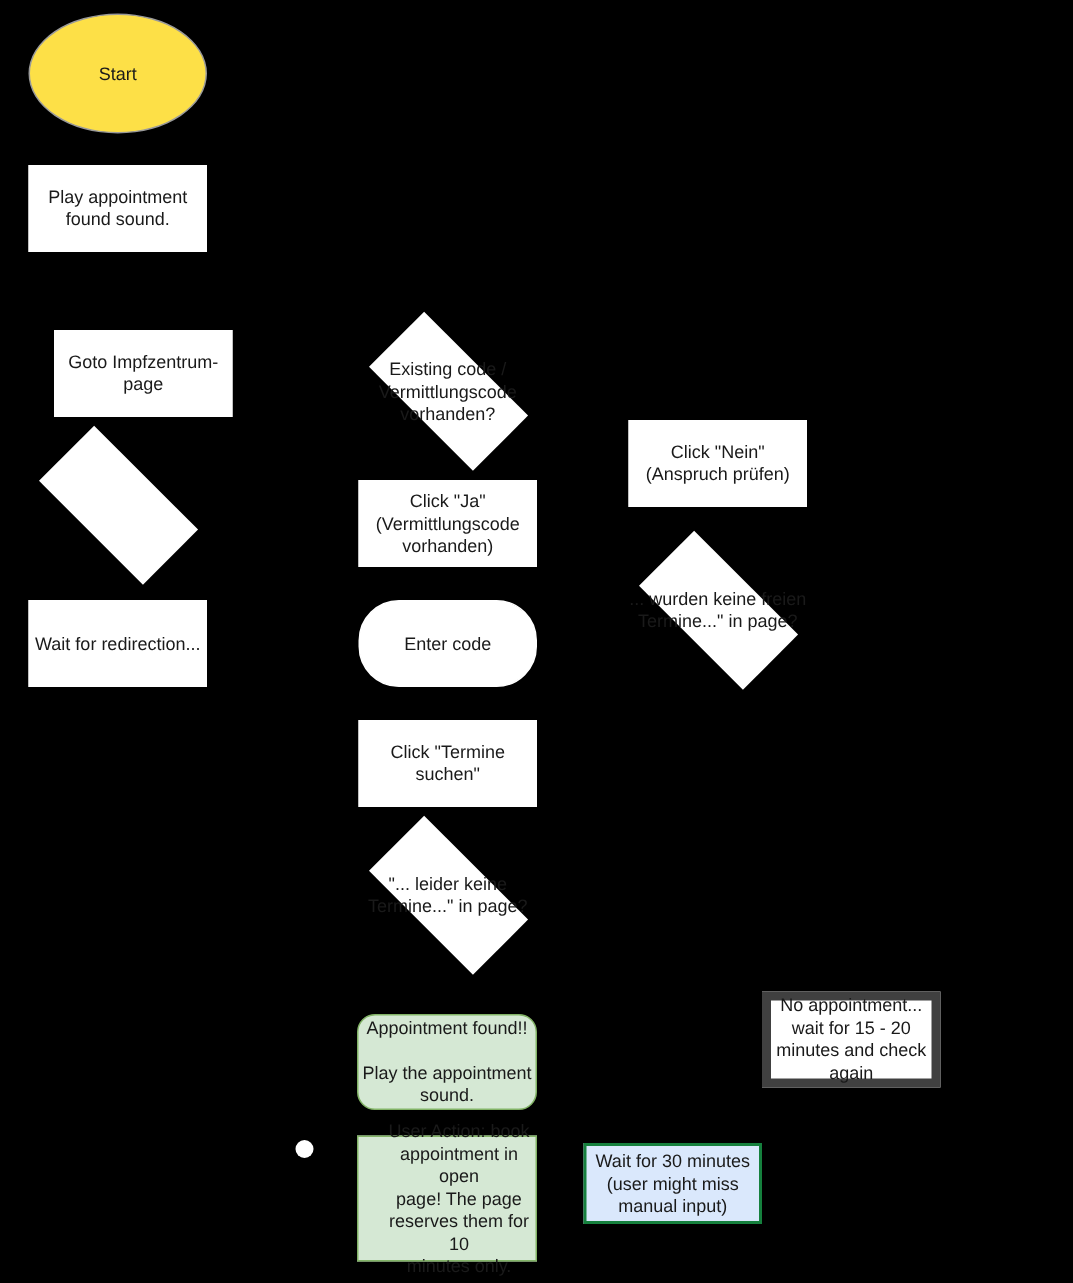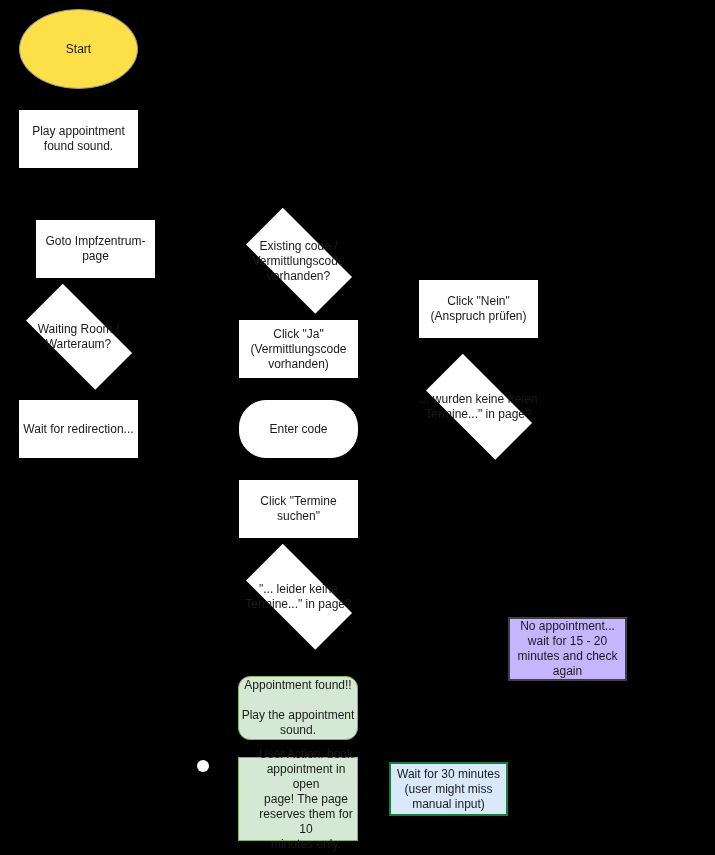--- a/index.html
+++ b/index.html
@@ -63,22 +63,23 @@
     z-index: 2;
     width: 128%;
     color: #1a1a1a;
   }
   
   .green {
     background: #d5e8d4;
     border: 1px solid #82b366;
   }
   .red {
-    background: #c4b5fd;
-    border: 2px solid #404040;
+    background: #ffffff;
+    border: 6px solid #404040;
+    margin-top: 44px;
   }
   .blue {
     background: #dae8fc;
     border: 2px solid #15803d;
   }
   .dot {
     position: absolute;
     width: 12px;
     height: 12px;
     border-radius: 50%;
@@ -99,22 +100,20 @@
 found sound.</span>
   </div>
 
   <div class="node box" style="left:19px; top:220px; width:119px; height:58px;margin-left:17px;">
     <span class="txt">Goto Impfzentrum-
 page</span>
   </div>
 
   <div class="node diamond" style="left:9px; top:300px; width:139px; height:74px;">
     <div class="shape"></div>
-    <span class="txt">Waiting Room /
-Warteraum?</span>
   </div>
 
   <div class="node box" style="left:19px; top:400px; width:119px; height:58px;">
     <span class="txt" style="white-space:nowrap;">Wait for redirection...</span>
   </div>
 
   <div class="node diamond" style="left:229px; top:224px; width:139px; height:74px;">
     <div class="shape"></div>
     <span class="txt">Existing code /
 Vermittlungscode

